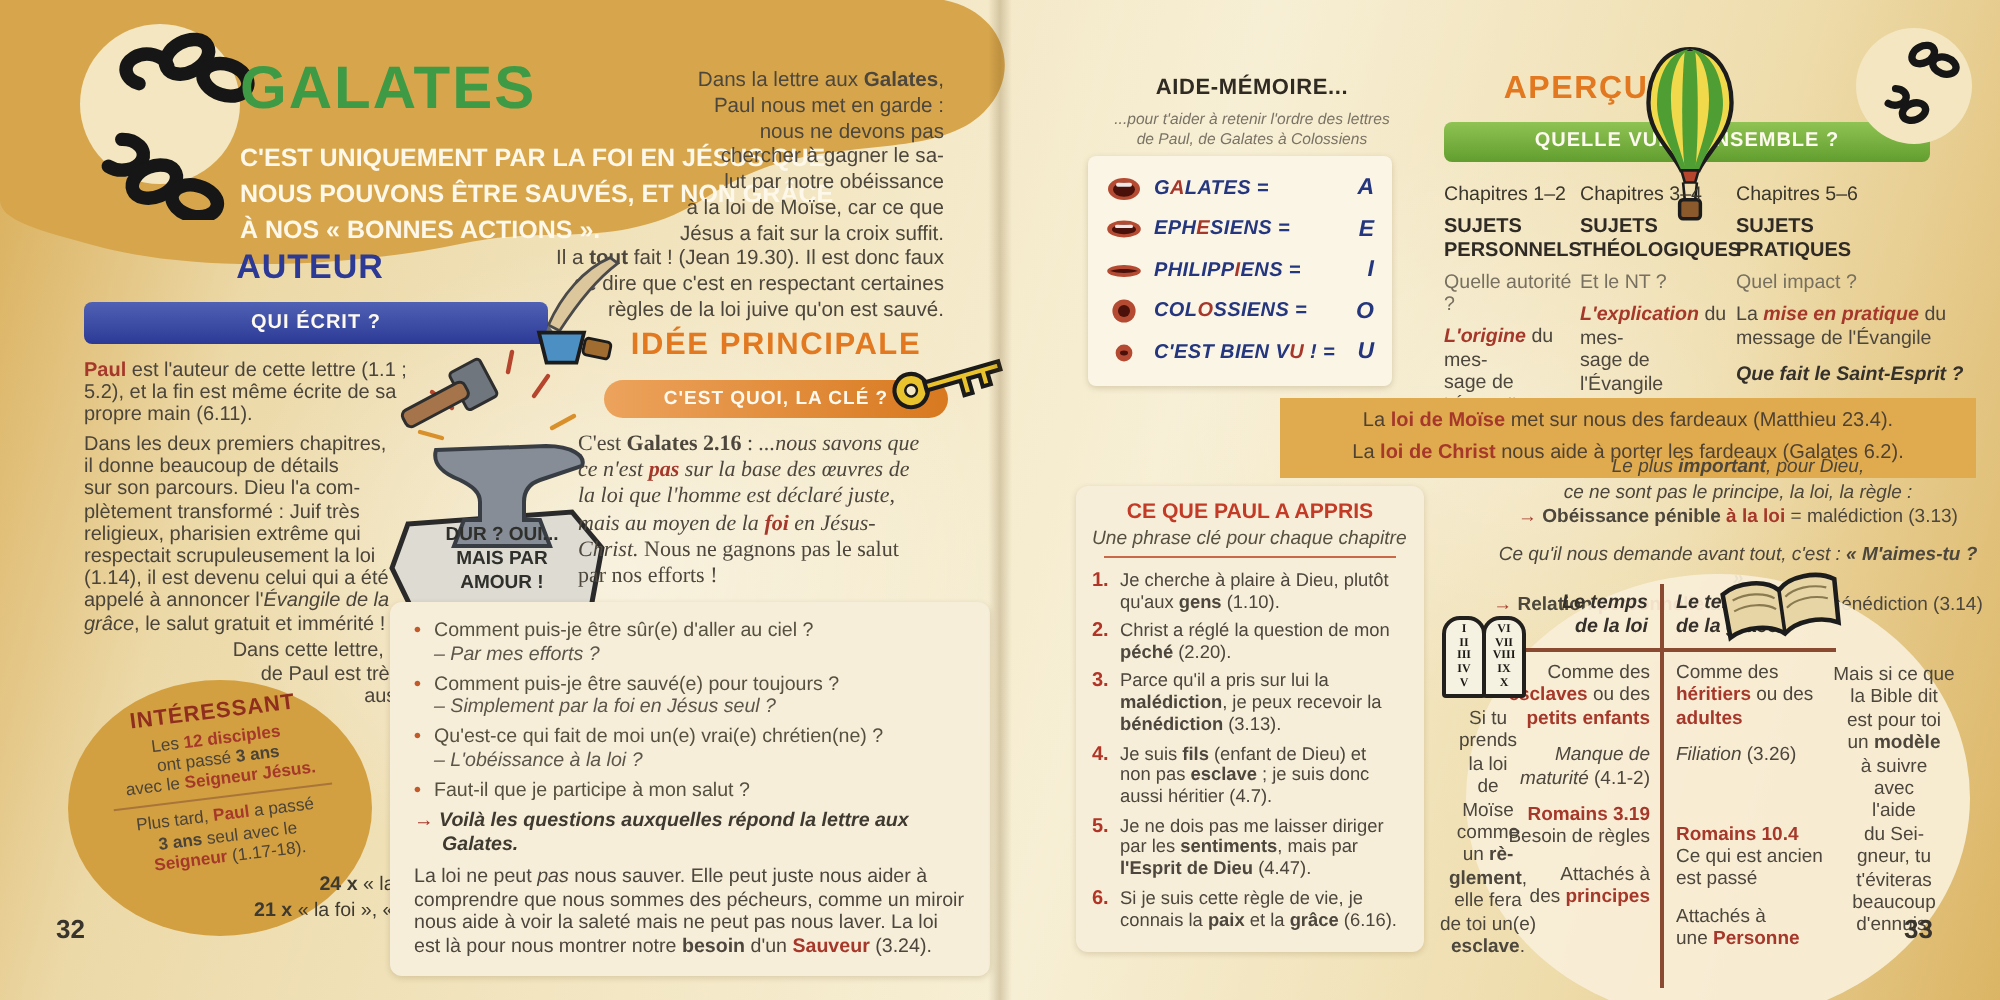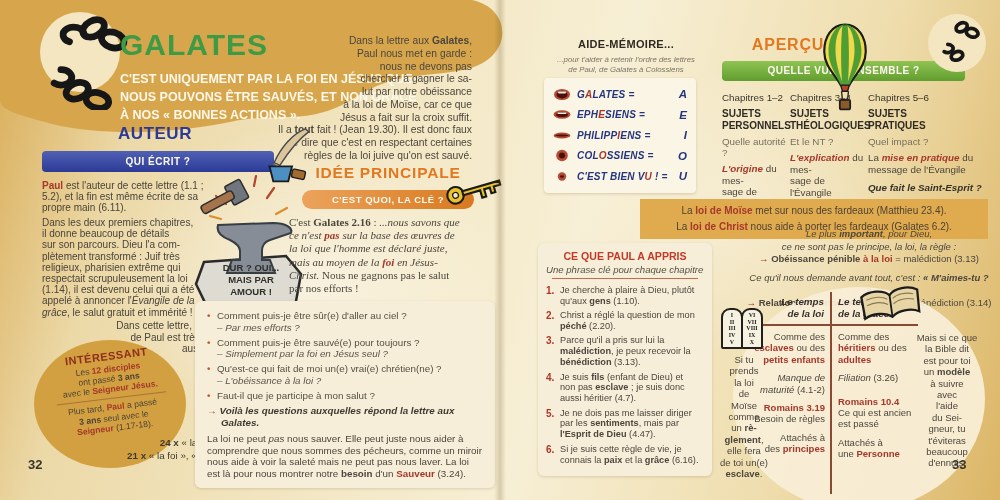--- a/index.html
+++ b/index.html
@@ -362,21 +362,21 @@
 maturité</span><span> (4.1-2)</span></div>
     <div class="pre"><span class="b r">Romains 3.19</span><span>
 Besoin de règles</span></div>
     <div class="pre"><span>Attachés à
 des </span><span class="b r">principes</span></div>
   </div>
   <div class="abs circ-col" style="left:838px;top:331px;width:90px;">
     <div class="pre"><span>Comme des
 </span><span class="b r">héritiers</span><span> ou des
 </span><span class="b r">adultes</span></div>
-    <div class="pre" style="margin-bottom:12px;"><span class="i">Filiation</span><span> (3.26)</span></div>
+    <div class="pre" style="margin-bottom:28px;"><span class="i">Filiation</span><span> (3.26)</span></div>
     <div class="pre"><span class="b r">Romains 10.4</span><span>
 Ce qui est ancien
 est passé</span></div>
     <div class="pre"><span>Attachés à
 une </span><span class="b r">Personne</span></div>
   </div>
 
   <div class="abs" style="left:721px;top:308px;display:flex;">
     <div class="tablet pre">I
 II

